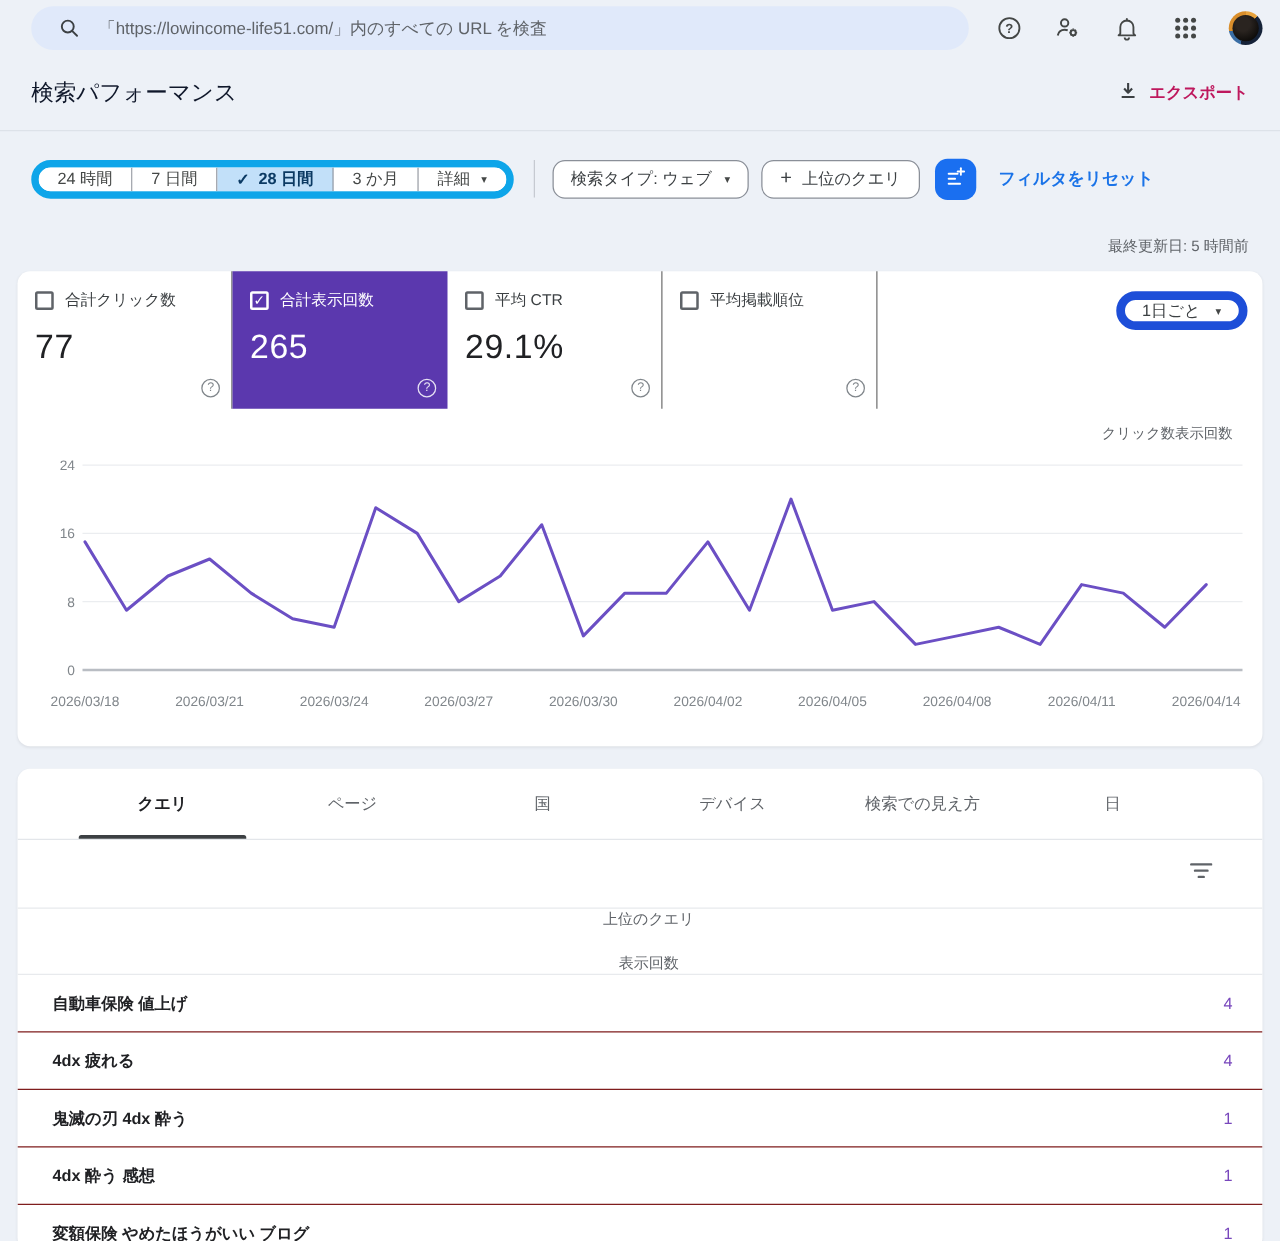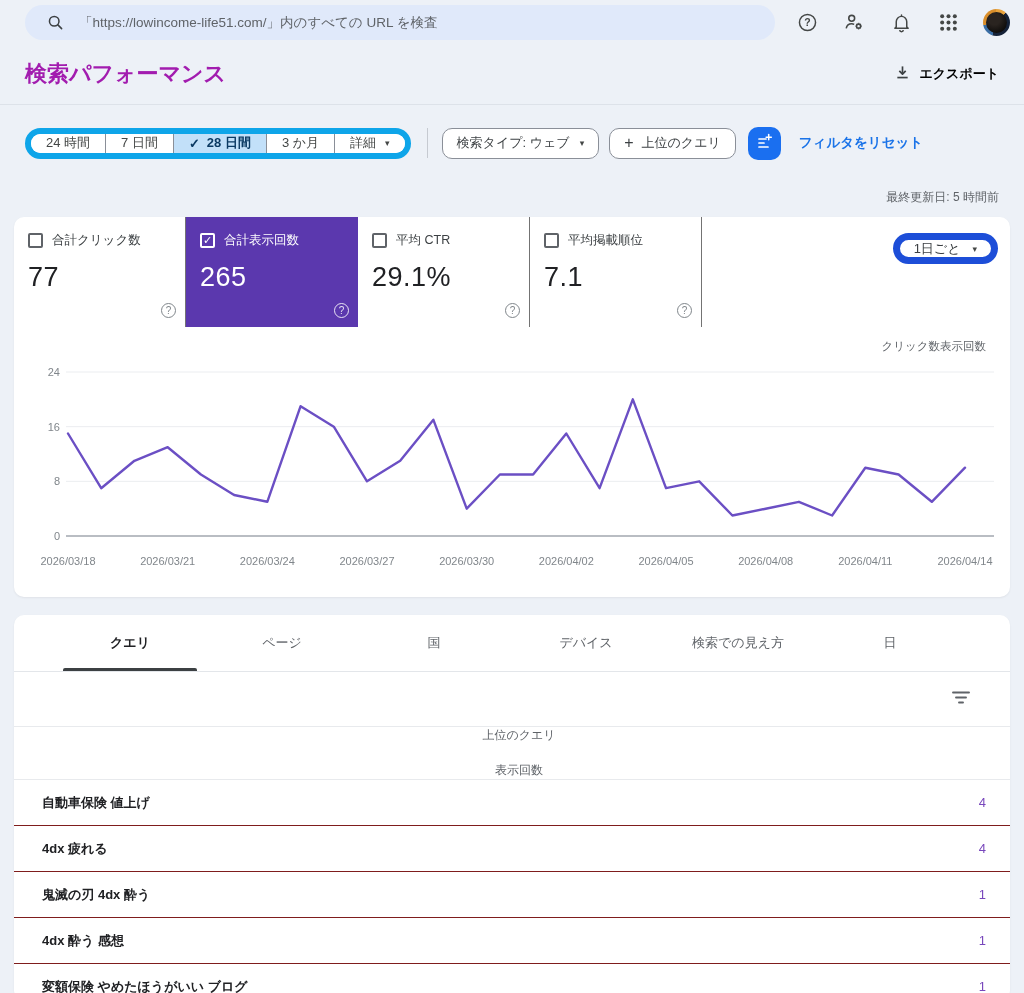--- a/index.html
+++ b/index.html
@@ -11,22 +11,22 @@
   .searchbox { display:flex; align-items:center; gap:12px; width:750px; height:35px; background:#e0e9fa; border-radius:18px; padding:0 18px; }
   .searchbox input { border:none; outline:none; background:transparent; flex:1; font-size:13.5px; color:#3c4043; font-family:"Liberation Sans", sans-serif; }
   .searchbox input::placeholder { color:#5f6368; opacity:1; }
   .topbar-icons { margin-left:auto; display:flex; align-items:center; gap:23px; }
   .tb-icon { width:24px; height:24px; display:flex; align-items:center; justify-content:center; color:#444746; }
   .avatar { width:27px; height:27px; border-radius:50%; background:conic-gradient(#e8a33d 0 12%, #152238 12% 55%, #3a6ea5 55% 72%, #d98e2b 72% 100%); display:flex; align-items:center; justify-content:center; }
   .avatar-inner { width:21px; height:21px; border-radius:50%; background:radial-gradient(circle at 40% 35%, #2a2420 30%, #0e0c0a 75%); }
 
   
   .page-header { display:flex; align-items:center; justify-content:space-between; padding:0 25px; height:61px; border-bottom:1px solid #dde2e9; }
-  .page-title { font-size:22px; font-weight:700; color:#a21caf; }
-  .export-btn { display:flex; align-items:center; gap:9px; background:none; border:none; font-size:13px; font-weight:700; color:#000000; cursor:pointer; font-family:"Liberation Sans", sans-serif; }
+  .page-title { font-size:18px; font-weight:400; color:#0f172a; }
+  .export-btn { display:flex; align-items:center; gap:9px; background:none; border:none; font-size:13px; font-weight:700; color:#be185d; cursor:pointer; font-family:"Liberation Sans", sans-serif; }
 
   
   .filter-bar { display:flex; align-items:center; margin:22px 25px 0 25px; height:32px; }
   .segmented { display:flex; height:31px; border:6px solid #0ea5e9; border-radius:16px; overflow:hidden; background:#fff; }
   .chip { display:flex; align-items:center; gap:7px; padding:0 15px; font-size:13px; color:#444746; border-right:1px solid #8a8f98; cursor:pointer; background:#fff; white-space:nowrap; }
   .chip:last-child { border-right:none; }
   .chip-selected { background:#c2e0f9; color:#0b3a63; font-weight:700; }
   .chip-check { font-size:13px; }
   .caret { font-size:9px; color:#444746; margin-left:2px; }
   .vsep { width:1px; height:30px; background:#c6cad1; margin:0 14px 0 16px; }
@@ -230,21 +230,20 @@
       </div>
       <div class="metric-value">29.1%</div>
       <span class="help-dot">?</span>
     </div>
 
     <div class="metric-cell">
       <div class="metric-head">
         <span class="mcheckbox"></span>
         <span class="metric-label">平均掲載順位</span>
       </div>
-      <div class="metric-value">7.1</div>
       <span class="help-dot">?</span>
     </div>
 
     <div class="granularity">
       <span>1日ごと</span>
       <span class="caret">▾</span>
     </div>
   </div>
 
   <div class="axis-labels">

